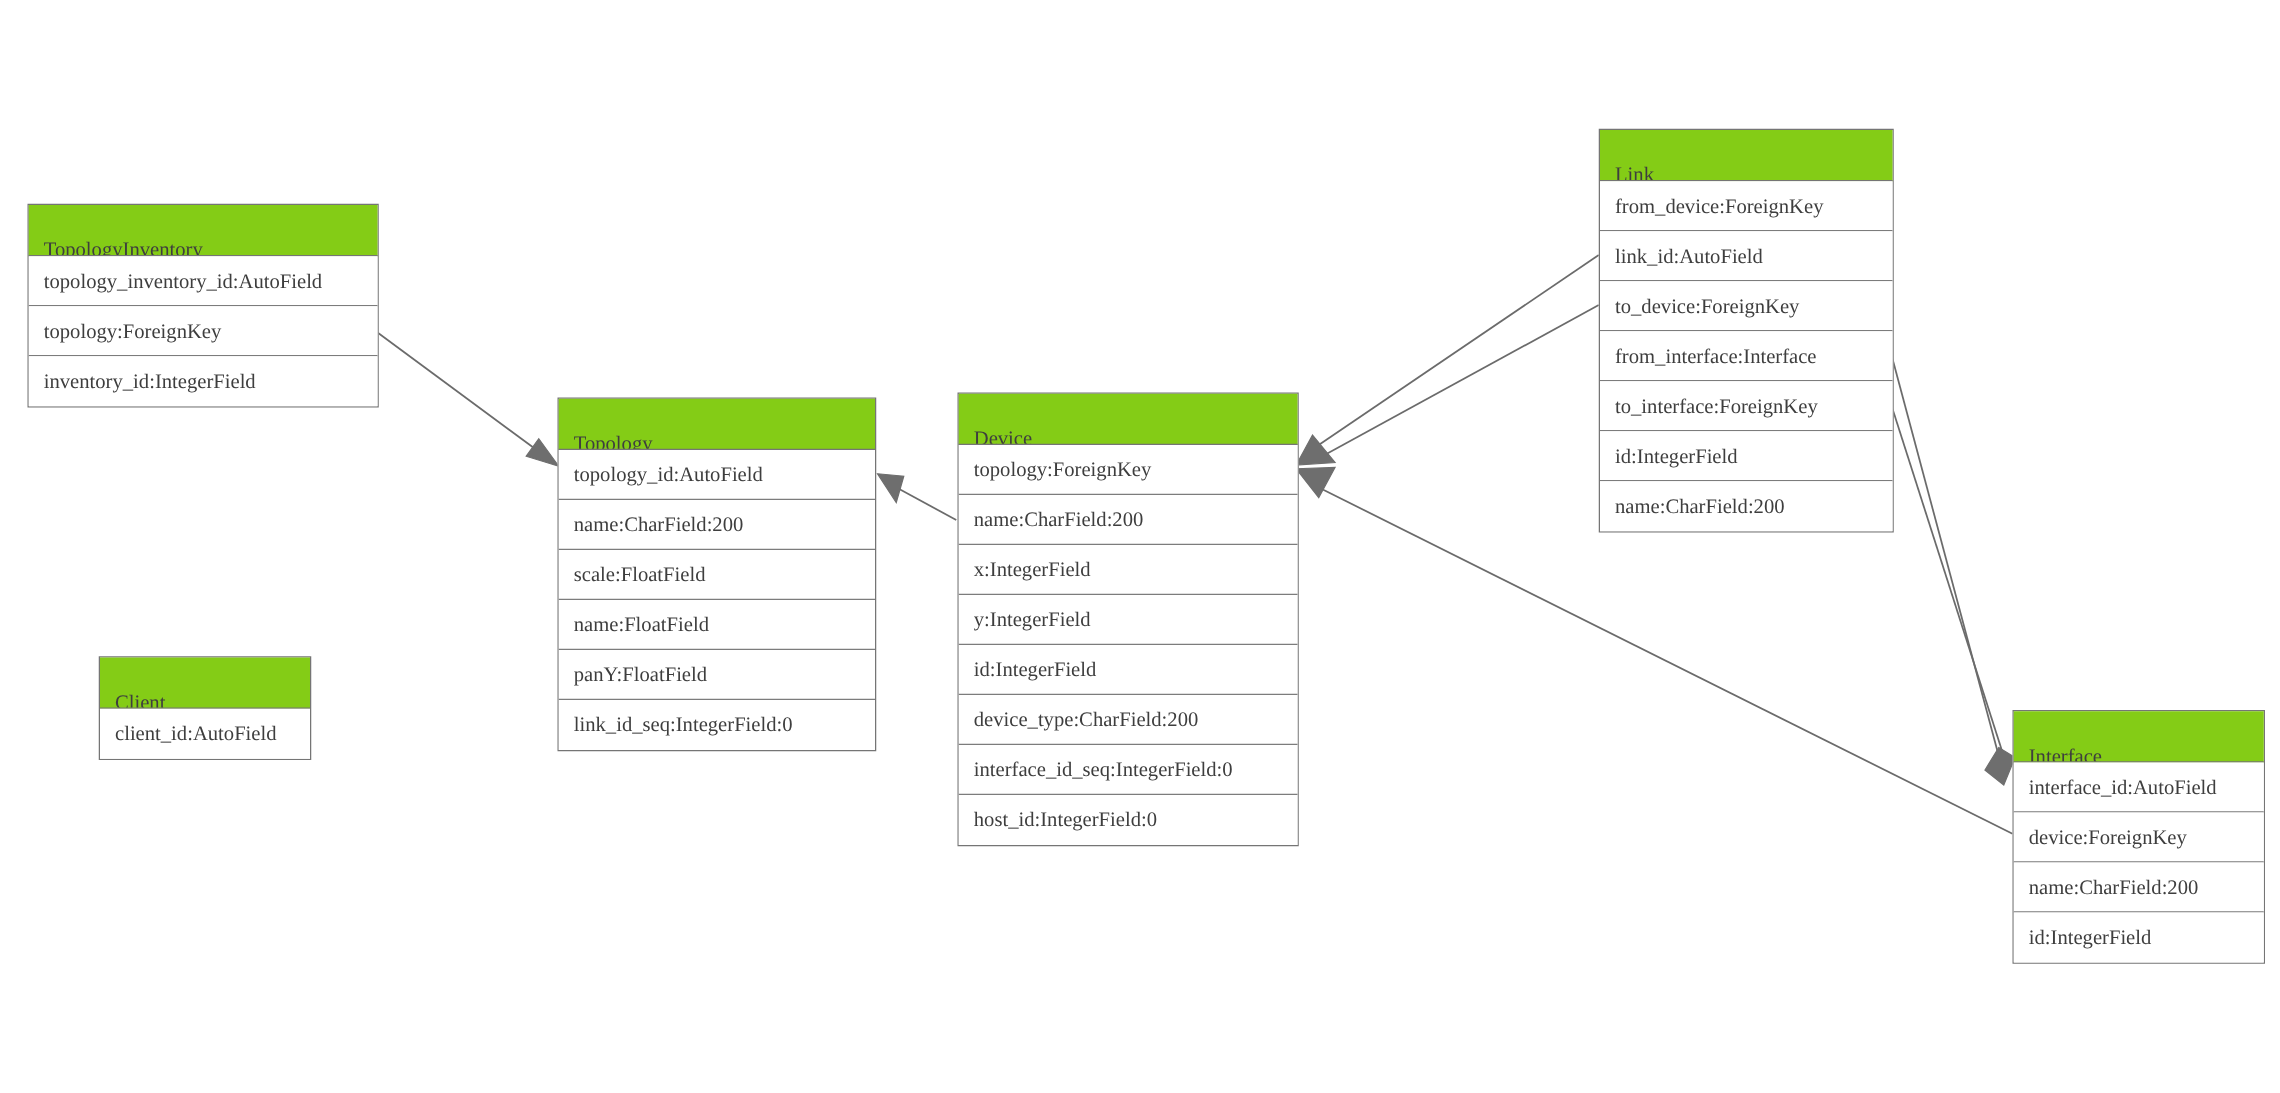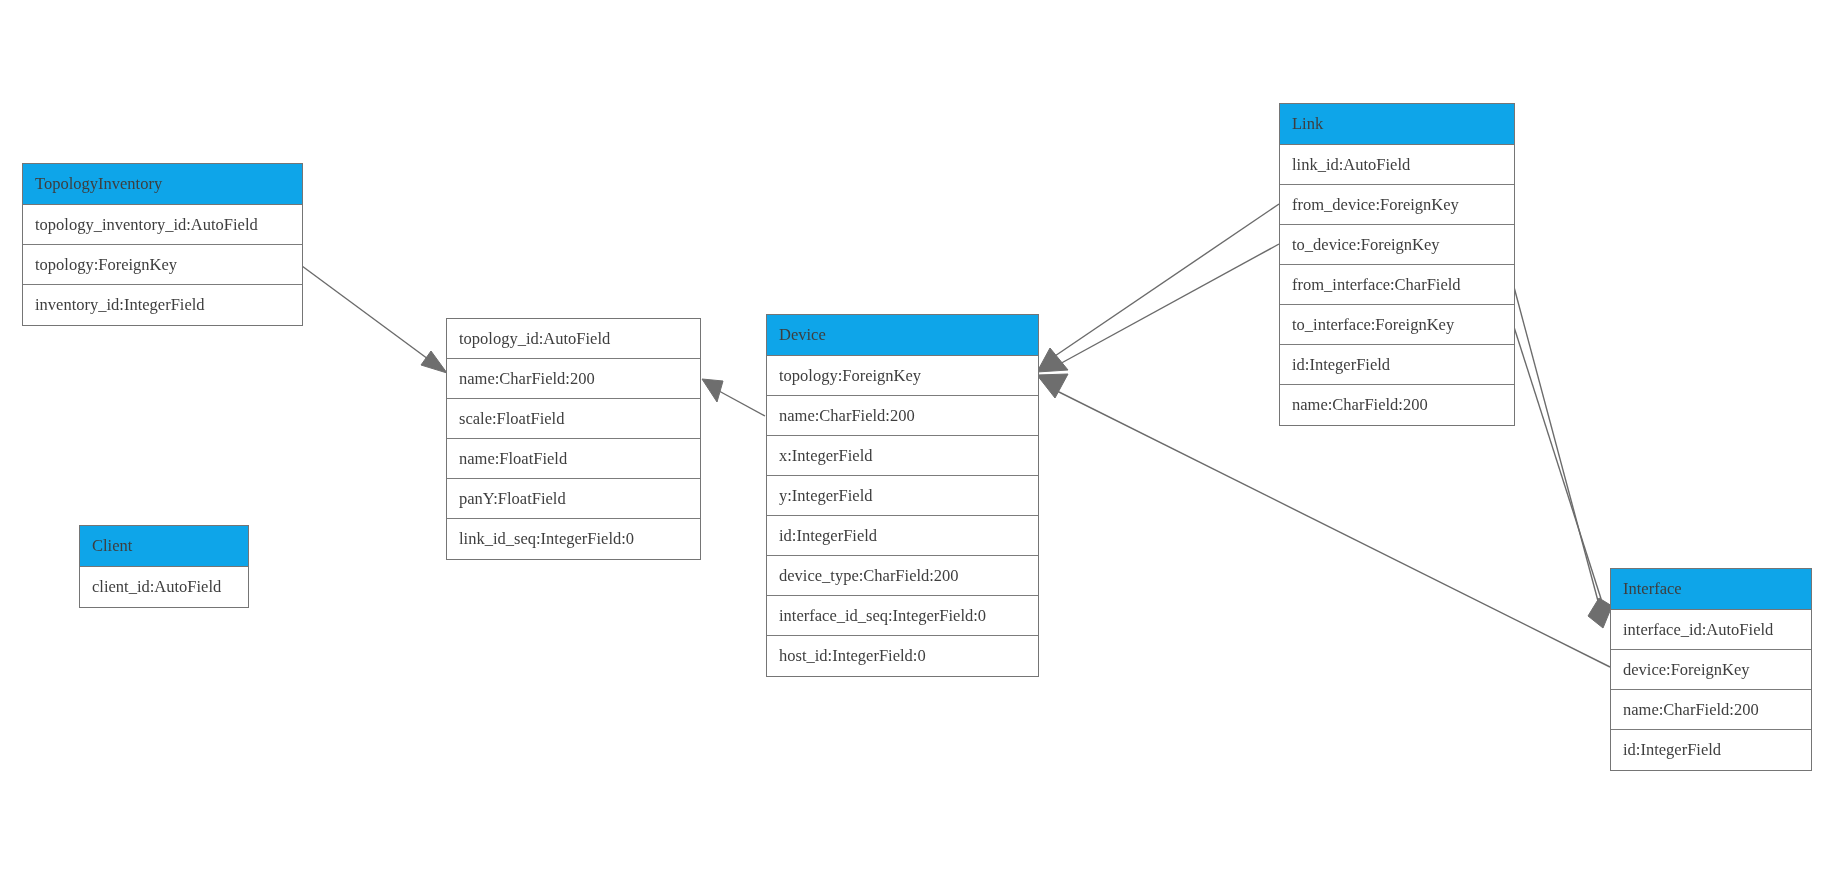--- a/index.html
+++ b/index.html
@@ -17,22 +17,22 @@
     position: absolute;
     background: #ffffff;
     border: 1.4px solid #757575;
     color: #3e3e3e;
     font-size: 16.5px;
     box-sizing: border-box;
     z-index: 2;
   }
   .model-table .hdr {
     height: 41px; line-height: 40px;
-    padding: 0 12px;
-    background: #0ea5e9;
+    padding: 16px 12px;
+    background: #84cc16;
     border-bottom: 1.4px solid #757575;
     box-sizing: border-box;
     white-space: nowrap; overflow: hidden;
   }
   .model-table .row {
     height: 40px; line-height: 39px;
     padding: 0 12px;
     border-bottom: 1px solid #7c7c7c;
     background: #ffffff;
     box-sizing: border-box;
@@ -65,20 +65,21 @@
   </svg>
 
   <div class="model-table" style="left:22px; top:163px; width:281px">
     <div class="hdr">TopologyInventory</div>
     <div class="row">topology_inventory_id:AutoField</div>
     <div class="row">topology:ForeignKey</div>
     <div class="row">inventory_id:IntegerField</div>
   </div>
 
   <div class="model-table" style="left:446px; top:318px; width:255px">
+    <div class="hdr">Topology</div>
     <div class="row">topology_id:AutoField</div>
     <div class="row">name:CharField:200</div>
     <div class="row">scale:FloatField</div>
     <div class="row">name:FloatField</div>
     <div class="row">panY:FloatField</div>
     <div class="row">link_id_seq:IntegerField:0</div>
   </div>
 
   <div class="model-table" style="left:79px; top:525px; width:170px">
     <div class="hdr">Client</div>
@@ -92,24 +93,24 @@
     <div class="row">x:IntegerField</div>
     <div class="row">y:IntegerField</div>
     <div class="row">id:IntegerField</div>
     <div class="row">device_type:CharField:200</div>
     <div class="row">interface_id_seq:IntegerField:0</div>
     <div class="row">host_id:IntegerField:0</div>
   </div>
 
   <div class="model-table" style="left:1279px; top:103px; width:236px">
     <div class="hdr">Link</div>
+    <div class="row">from_device:ForeignKey</div>
     <div class="row">link_id:AutoField</div>
-    <div class="row">from_device:ForeignKey</div>
     <div class="row">to_device:ForeignKey</div>
-    <div class="row">from_interface:CharField</div>
+    <div class="row">from_interface:Interface</div>
     <div class="row">to_interface:ForeignKey</div>
     <div class="row">id:IntegerField</div>
     <div class="row">name:CharField:200</div>
   </div>
 
   <div class="model-table" style="left:1610px; top:568px; width:202px">
     <div class="hdr">Interface</div>
     <div class="row">interface_id:AutoField</div>
     <div class="row">device:ForeignKey</div>
     <div class="row">name:CharField:200</div>

